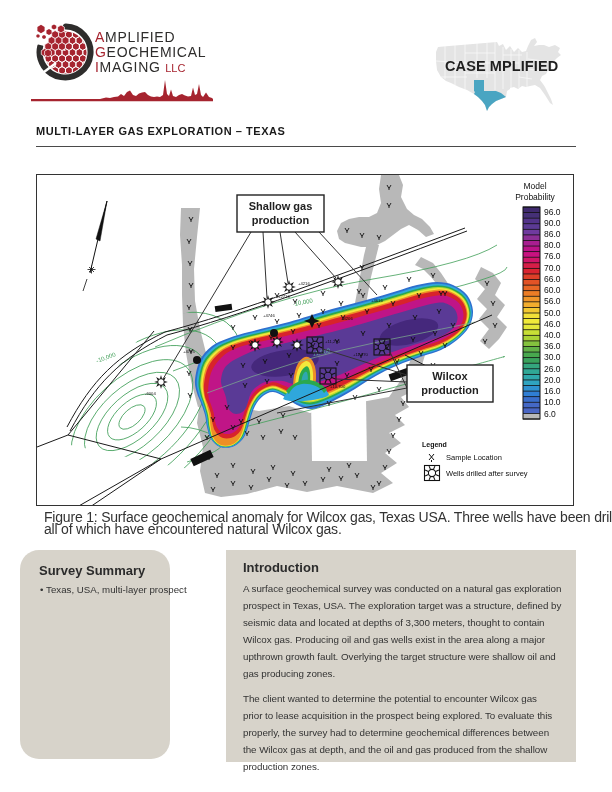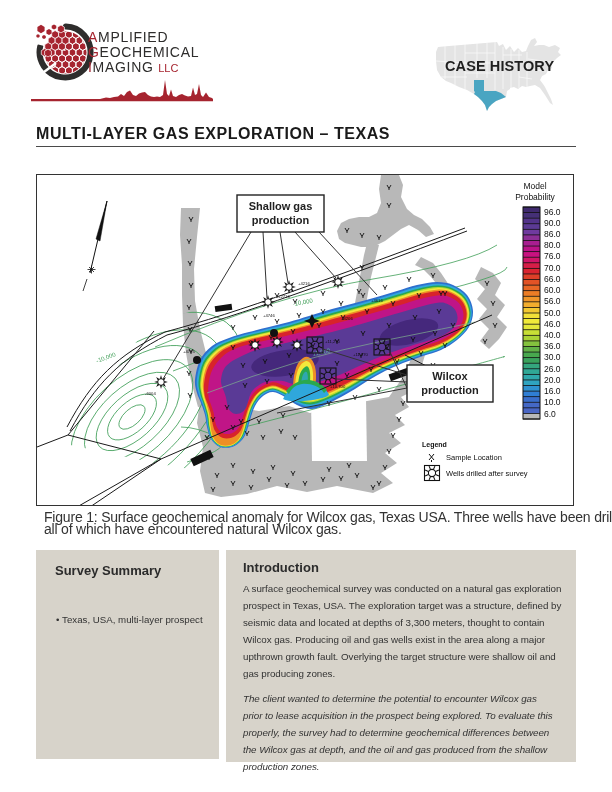--- a/index.html
+++ b/index.html
@@ -153,42 +153,42 @@
       <path d="M29.4,8.9 L26.0,10.9 L22.6,9.0 L22.6,5.1 L26.0,3.1 L29.4,5.1 Z" fill="#a6242f" stroke="#fff" stroke-width="0.7"></path>
       <path d="M16.4,33.0 L13.0,34.9 L9.6,33.0 L9.6,29.1 L13.0,27.1 L16.4,29.1 Z" fill="#a6242f" stroke="#fff" stroke-width="0.7"></path>
       <path d="M9.6,9.1 L6.0,11.2 L2.4,9.1 L2.4,4.9 L6.0,2.8 L9.6,4.9 Z" fill="#a6242f"></path>
       <path d="M16.6,11.5 L14.0,13.0 L11.4,11.5 L11.4,8.5 L14.0,7.0 L16.6,8.5 Z" fill="#a6242f"></path>
       <path d="M10.8,16.1 L9.0,17.1 L7.2,16.1 L7.2,14.0 L9.0,12.9 L10.8,14.0 Z" fill="#a6242f"></path>
       <path d="M21.3,6.3 L19.0,7.6 L16.7,6.3 L16.7,3.7 L19.0,2.4 L21.3,3.7 Z" fill="#a6242f"></path>
       <path d="M4.6,14.9 L3.0,15.8 L1.4,14.9 L1.4,13.1 L3.0,12.2 L4.6,13.1 Z" fill="#a6242f"></path>
       <path d="M1,56 L21,41" stroke="#fff" stroke-width="2.5"></path>
     </svg></div>
 
-<div class="abs" style="left:88px; top:30px; font-size:14px; letter-spacing:0.7px; color:#2e2d2c; line-height:15px;">
+<div class="abs" style="left:95px; top:30px; font-size:14px; letter-spacing:0.7px; color:#2e2d2c; line-height:15px;">
   <div><span style="color:#a6242f;">A</span>MPLIFIED</div>
   <div><span style="color:#a6242f;">G</span>EOCHEMICAL</div>
   <div><span style="color:#a6242f;">I</span>MAGING <span style="color:#a6242f; font-size:11px; letter-spacing:0;">LLC</span></div>
 </div>
 
 <svg width="182" height="23" viewBox="0 0 182 23" style="position:absolute;left:31px;top:79px;">
     <path d="M0,20 L69,20 L69,20.0 L75,18.5 L79,19.0 L83,18.0 L87,17.5 L90,15.0 L93,17.0 L96,13.0 L99,11.5 L102,16.0 L105,17.0 L108,14.5 L111,13.5 L114,13.0 L117,16.0 L120,17.5 L123,18.0 L126,17.5 L129,18.0 L132,16.0 L134,1.0 L136,15.0 L138,17.0 L140,10.5 L142,17.0 L145,18.0 L148,16.0 L151,15.0 L154,16.5 L157,17.5 L160,17.0 L162,8.5 L164,16.0 L166,15.0 L168,5.0 L170,16.0 L172,18.0 L175,13.5 L178,18.0 L181,19.0 L182,20 L182,22.2 L0,22.2 Z" fill="#a6242f"></path>
   </svg>
 
 <svg width="134" height="78" viewBox="0 0 134 78" style="position:absolute;left:431px;top:35px;">
 <path d="M5,17 L7,12 L18,11 L30,10 L42,9 L54,8 L66,7 L68,11 L72,9 L75,15 L79,11 L83,17 L87,13 L91,17 L95,16 L97,11 L100,5 L104,3 L106,7 L103,11 L108,10 L113,10 L118,12 L124,10 L129,13 L127,17 L130,20 L126,23 L123,26 L120,29 L121,33 L117,35 L115,39 L111,41 L109,45 L112,49 L114,52 L117,58 L120,64 L122,70 L119,68 L114,60 L109,53 L104,50 L99,51 L95,52 L91,51 L87,54 L83,52 L79,53 L79,54 L76,56 L75,62 L70,64 L65,66 L61,69 L58,72 L56,76 L54,70 L51,66 L47,62 L43,59 L36,55 L28,52 L20,48 L15,46 L10,42 L6,35 L5,26 Z" fill="#e4e4e4"></path>
 <g stroke="#ffffff" stroke-width="0.7" fill="none" opacity="0.85">
 <path d="M14,11 L14,44 M24,9 L24,50 M34,8 L34,56 M46,8 L46,43 M56,8 L56,43 M64,7 L64,55 M72,12 L72,54 M80,14 L80,53 M88,15 L88,53 M96,17 L96,52"></path>
 <path d="M5,26 L34,28 M10,42 L36,42 M34,18 L64,18 M34,28 L64,28 M34,38 L64,38 M64,28 L88,28 M72,20 L91,20 M88,42 L101,44 M96,34 L115,36 M97,24 L120,27"></path>
 </g>
 <path d="M43,45 L53,45 L53,56 L65,56 L70,58 L75,62 L70,64 L65,66 L61,69 L58,72 L56,76 L54,70 L51,66 L47,62 L43,59 L44,57 L43,56 Z" fill="#4aa5c2"></path>
 </svg>
 
-<div class="abs" style="left:445px; top:58px; font-size:14.5px; font-weight:bold; color:#1f1f1f; letter-spacing:0.1px; white-space:nowrap;">CASE HISTORY</div>
-
-<div class="abs" style="left:36px; top:125px; font-size:16px; font-weight:bold; color:#1a1a1a; letter-spacing:0.55px; white-space:nowrap;">MULTI-LAYER GAS EXPLORATION – TEXAS</div>
+<div class="abs" style="left:445px; top:58px; font-size:14.5px; font-weight:bold; color:#1f1f1f; letter-spacing:0.1px; white-space:nowrap;">CASE MPLIFIED</div>
+
+<div class="abs" style="left:36px; top:125px; font-size:11px; font-weight:bold; color:#1a1a1a; letter-spacing:0.55px; white-space:nowrap;">MULTI-LAYER GAS EXPLORATION – TEXAS</div>
 
 <div class="abs" style="left:36px; top:146px; width:540px; height:1px; background:#4a4a4a;"></div>
 
 <div class="abs" style="left:36px; top:174px; width:536px; height:330px; border:1px solid #333; box-sizing:content-box;">
 <svg width="536" height="330" viewBox="0 0 536 330" font-family="Liberation Sans, sans-serif">
 
 <path d="M144.0,33.0 L163.0,33.0 L160.0,62.0 L157.0,94.0 L158.0,126.0 L163.0,154.0 L170.0,182.0 L176.0,206.0 L178.0,230.0 L161.0,232.0 L154.0,206.0 L149.0,178.0 L146.0,150.0 L145.0,120.0 L145.0,90.0 L143.0,60.0 Z" fill="#b8b8b8"></path>
 
 <path d="M344.0,0.0 L362.0,0.0 L366.0,10.0 L364.0,22.0 L370.0,34.0 L377.0,40.0 L385.0,44.0 L393.0,52.0 L397.0,59.0 L389.0,62.0 L381.0,55.0 L372.0,50.0 L364.0,54.0 L356.0,60.0 L348.0,66.0 L340.0,70.0 L332.0,72.0 L324.0,72.0 L316.0,70.0 L308.0,68.0 L302.0,64.0 L300.0,56.0 L304.0,48.0 L312.0,44.0 L322.0,42.0 L332.0,42.0 L340.0,38.0 L344.0,28.0 L342.0,14.0 Z" fill="#b8b8b8"></path>
 
@@ -658,30 +658,30 @@
         <path d="M393.5,294.4 L392.1,291.1"></path>
         <path d="M396.5,294.4 L397.9,291.1"></path>
         <path d="M398.6,296.5 L401.9,295.1"></path>
       </g>
 <text x="409" y="301" font-size="7.5" fill="#111">Wells drilled after survey</text>
 </svg>
 </div>
 
 <div class="abs" style="left:44px; top:511px; width:560px; font-size:14px; letter-spacing:-0.2px; line-height:12px; color:#333; white-space:nowrap;">Figure 1: Surface geochemical anomaly for Wilcox gas, Texas USA. Three wells have been drilled on the positive geochemical anomaly identified by the survey,<br>all of which have encountered natural Wilcox gas.</div>
 
-<div class="abs" style="left:36px; top:550px; width:183px; height:209px; background:#d7d3ca;">
+<div class="abs" style="left:20px; top:550px; width:150px; height:209px; background:#d7d3ca;border-radius:19px;">
 
   <div class="abs" style="left:19px; top:13px; font-size:13px; font-weight:bold; color:#2b2b2b; white-space:nowrap;">Survey Summary</div>
 
   <div class="abs" style="left:20px; top:33px; font-size:9.7px; line-height:14.2px; color:#333; white-space:nowrap;">
-    <div style="margin-bottom:4px;margin-top:30px;">•&nbsp;Texas, USA, multi-layer prospect</div>
+    <div style="margin-bottom:4px;">•&nbsp;Texas, USA, multi-layer prospect</div>
   </div>
 </div>
 
 <div class="abs" style="left:226px; top:550px; width:350px; height:212px; background:#d7d3ca;">
 
   <div class="abs" style="left:17px; top:10px; font-size:13px; font-weight:bold; color:#2b2b2b;">Introduction</div>
 
   <div class="abs" style="left:17px; top:30px; font-size:9.8px; letter-spacing:-0.05px; line-height:17px; color:#333; white-space:nowrap;">
     <p style="margin:0 0 8px 0;">A surface geochemical survey was conducted on a natural gas exploration<br>prospect in Texas, USA. The exploration target was a structure, defined by<br>seismic data and located at depths of 3,300 meters, thought to contain<br>Wilcox gas. Producing oil and gas wells exist in the area along a major<br>upthrown growth fault. Overlying the target structure were shallow oil and<br>gas producing zones.</p>
-    <p style="margin:0;font-style:italic;">The client wanted to determine the potential to encounter Wilcox gas<br>prior to lease acquisition in the prospect being explored. To evaluate this<br>properly, the survey had to determine geochemical differences between<br>the Wilcox gas at depth, and the oil and gas produced from the shallow<br>production zones.</p>
+    <p style="margin:0;">The client wanted to determine the potential to encounter Wilcox gas<br>prior to lease acquisition in the prospect being explored. To evaluate this<br>properly, the survey had to determine geochemical differences between<br>the Wilcox gas at depth, and the oil and gas produced from the shallow<br>production zones.</p>
   </div>
 </div>
 
 </body></html>

